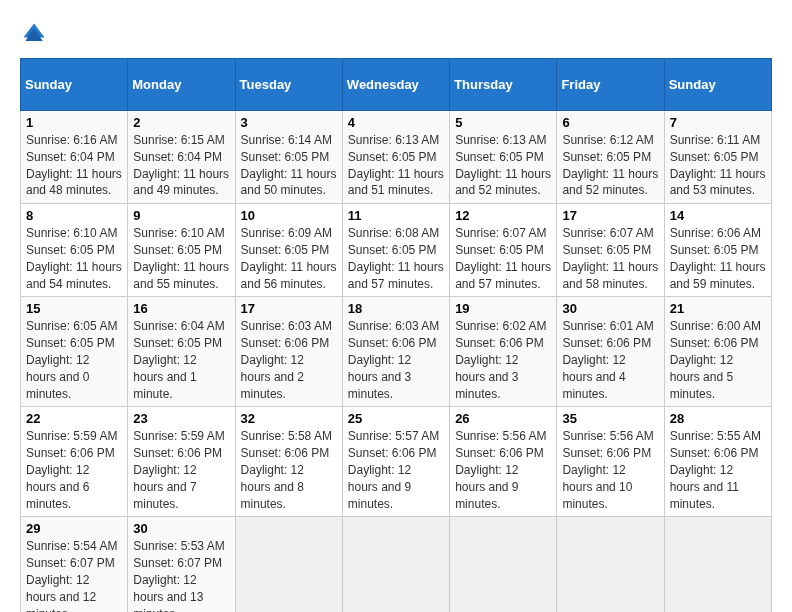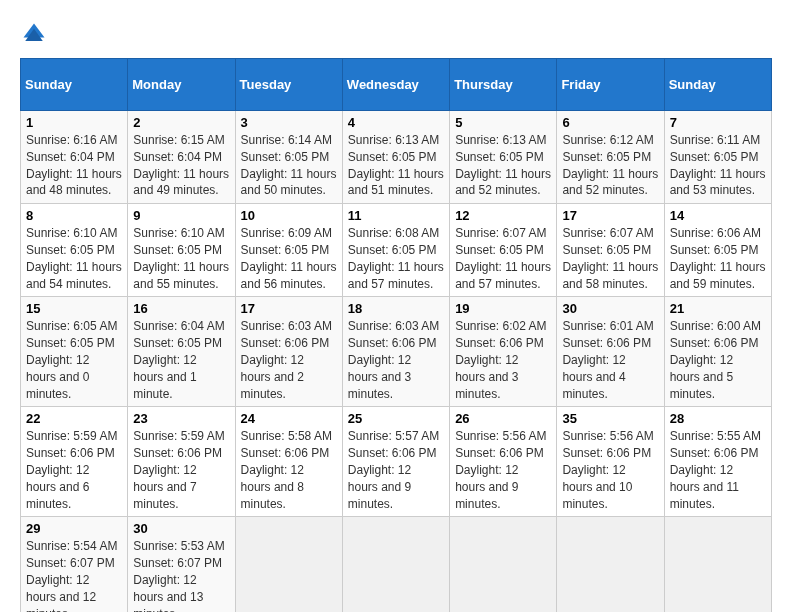--- a/index.html
+++ b/index.html
@@ -138,21 +138,21 @@
         <td><span class="day-num">16</span><span class="day-info">Sunrise: 6:04 AM<br>Sunset: 6:05 PM<br>Daylight: 12 hours and 1 minute.</span></td>
         <td><span class="day-num">17</span><span class="day-info">Sunrise: 6:03 AM<br>Sunset: 6:06 PM<br>Daylight: 12 hours and 2 minutes.</span></td>
         <td><span class="day-num">18</span><span class="day-info">Sunrise: 6:03 AM<br>Sunset: 6:06 PM<br>Daylight: 12 hours and 3 minutes.</span></td>
         <td><span class="day-num">19</span><span class="day-info">Sunrise: 6:02 AM<br>Sunset: 6:06 PM<br>Daylight: 12 hours and 3 minutes.</span></td>
         <td><span class="day-num">30</span><span class="day-info">Sunrise: 6:01 AM<br>Sunset: 6:06 PM<br>Daylight: 12 hours and 4 minutes.</span></td>
         <td><span class="day-num">21</span><span class="day-info">Sunrise: 6:00 AM<br>Sunset: 6:06 PM<br>Daylight: 12 hours and 5 minutes.</span></td>
       </tr>
       <tr>
         <td><span class="day-num">22</span><span class="day-info">Sunrise: 5:59 AM<br>Sunset: 6:06 PM<br>Daylight: 12 hours and 6 minutes.</span></td>
         <td><span class="day-num">23</span><span class="day-info">Sunrise: 5:59 AM<br>Sunset: 6:06 PM<br>Daylight: 12 hours and 7 minutes.</span></td>
-        <td><span class="day-num">24</span><span class="day-info">Sunrise: 5:58 AM<br>Sunset: 6:06 PM<br>Daylight: 12 hours and 8 minutes.</span></td>
+        <td><span class="day-num">32</span><span class="day-info">Sunrise: 5:58 AM<br>Sunset: 6:06 PM<br>Daylight: 12 hours and 8 minutes.</span></td>
         <td><span class="day-num">25</span><span class="day-info">Sunrise: 5:57 AM<br>Sunset: 6:06 PM<br>Daylight: 12 hours and 9 minutes.</span></td>
         <td><span class="day-num">26</span><span class="day-info">Sunrise: 5:56 AM<br>Sunset: 6:06 PM<br>Daylight: 12 hours and 9 minutes.</span></td>
         <td><span class="day-num">35</span><span class="day-info">Sunrise: 5:56 AM<br>Sunset: 6:06 PM<br>Daylight: 12 hours and 10 minutes.</span></td>
         <td><span class="day-num">28</span><span class="day-info">Sunrise: 5:55 AM<br>Sunset: 6:06 PM<br>Daylight: 12 hours and 11 minutes.</span></td>
       </tr>
       <tr>
         <td><span class="day-num">29</span><span class="day-info">Sunrise: 5:54 AM<br>Sunset: 6:07 PM<br>Daylight: 12 hours and 12 minutes.</span></td>
         <td><span class="day-num">30</span><span class="day-info">Sunrise: 5:53 AM<br>Sunset: 6:07 PM<br>Daylight: 12 hours and 13 minutes.</span></td>
         <td class="empty"></td>
         <td class="empty"></td>

